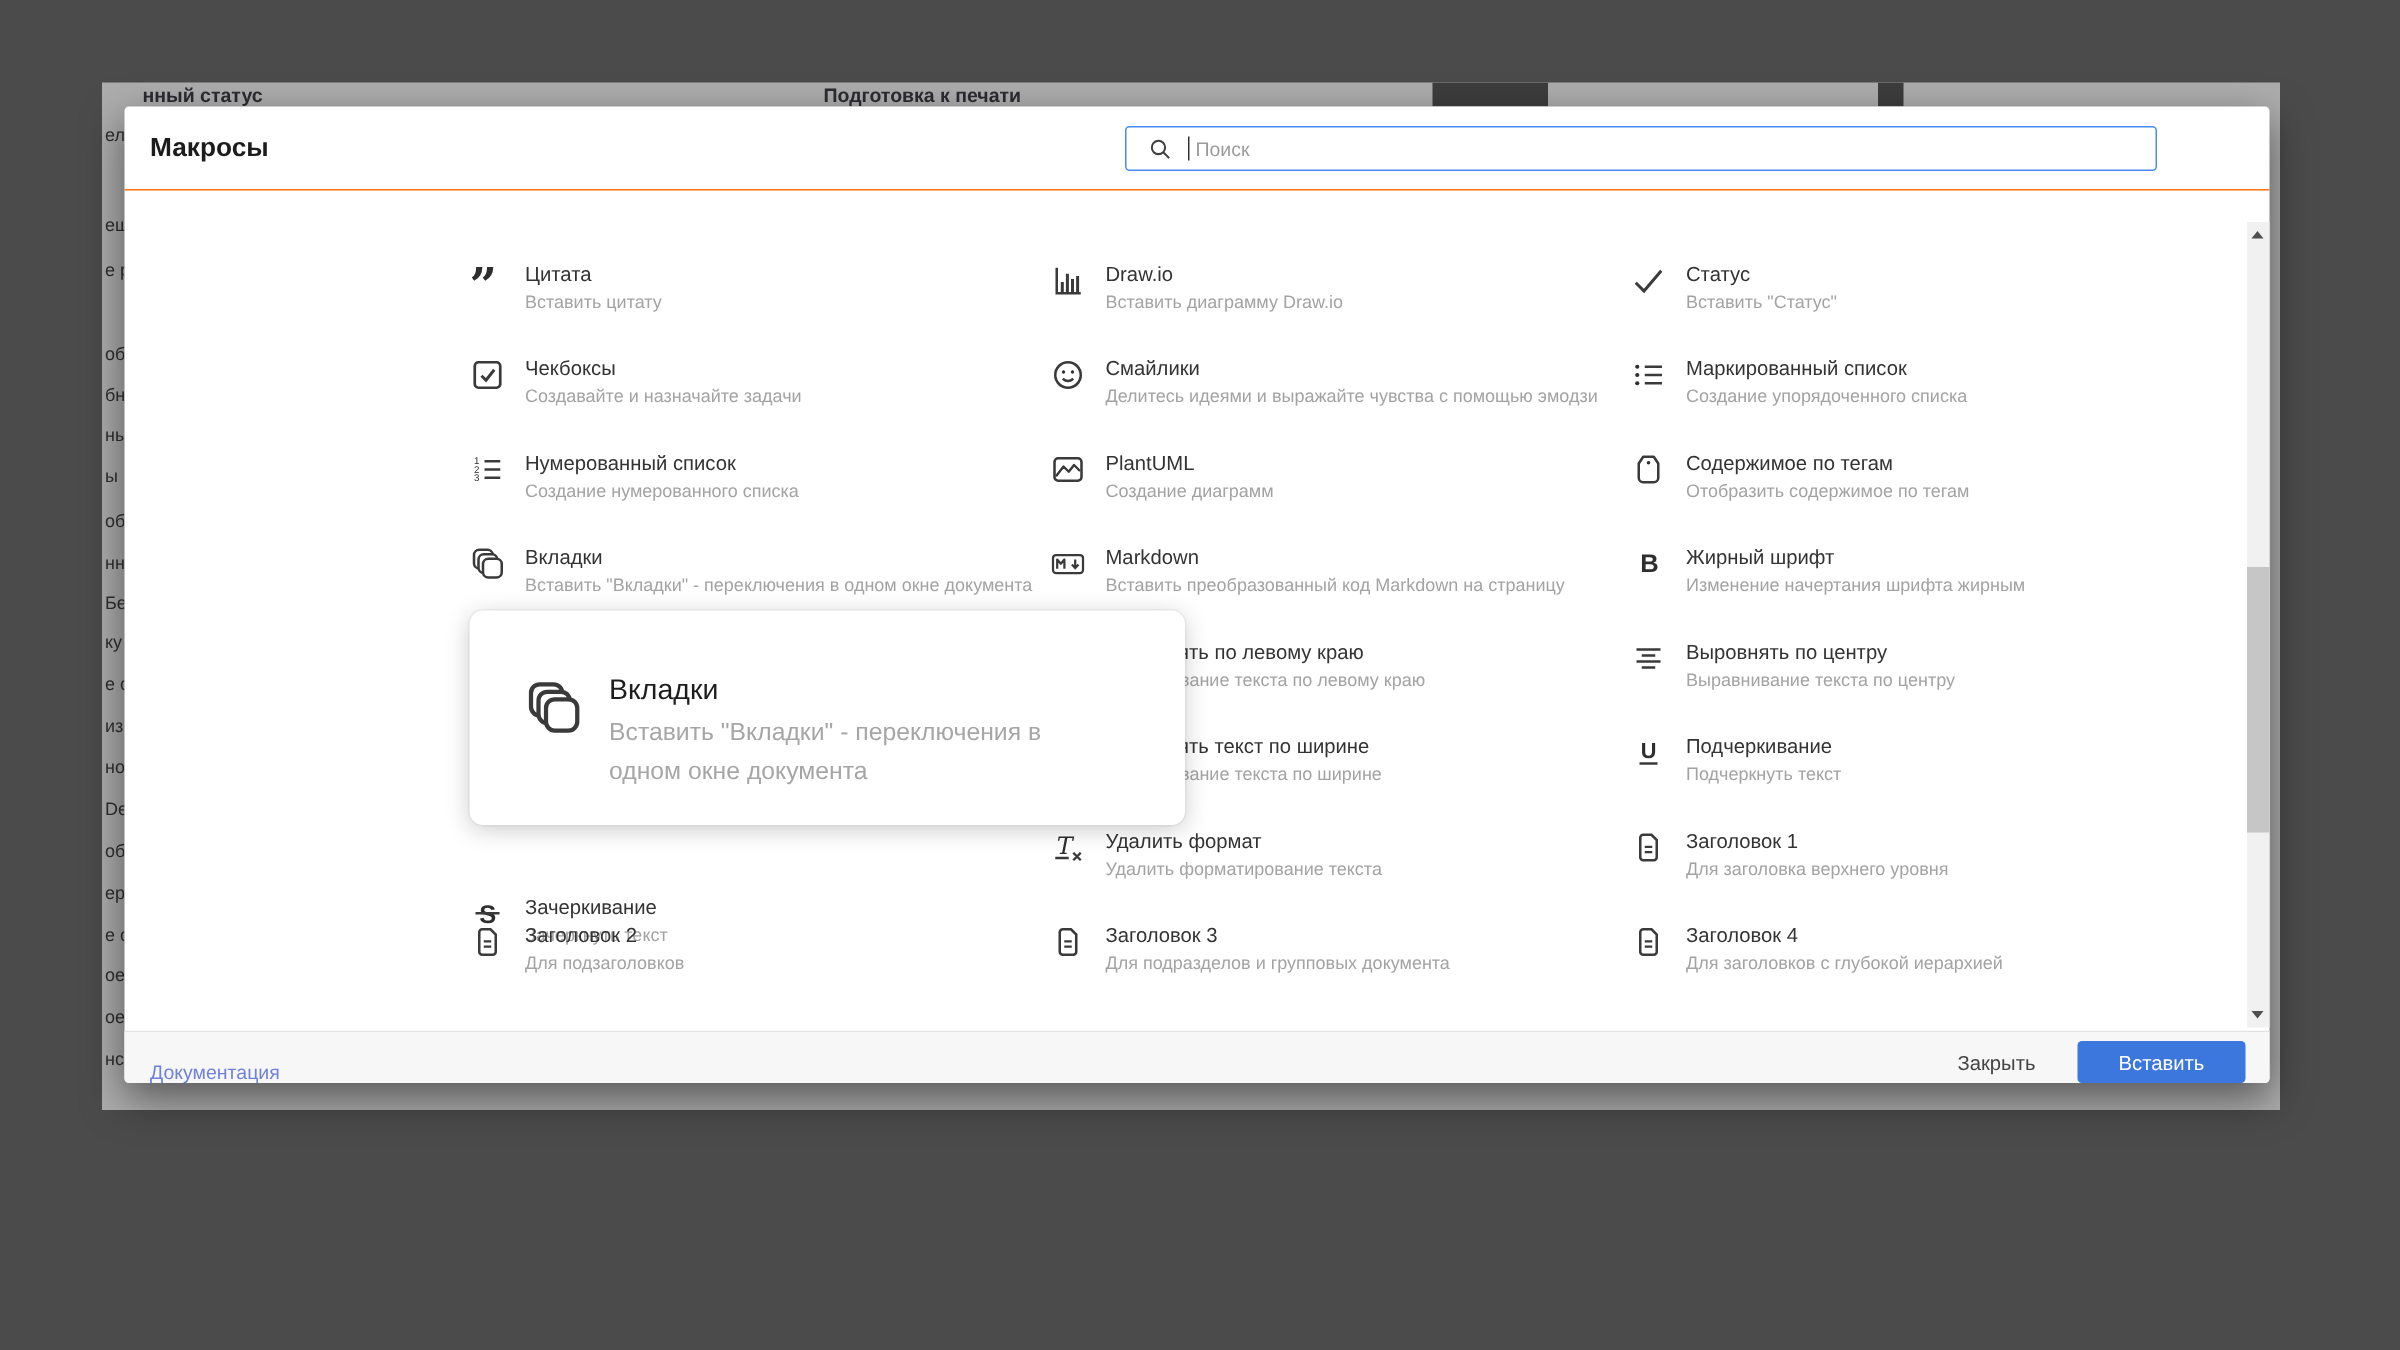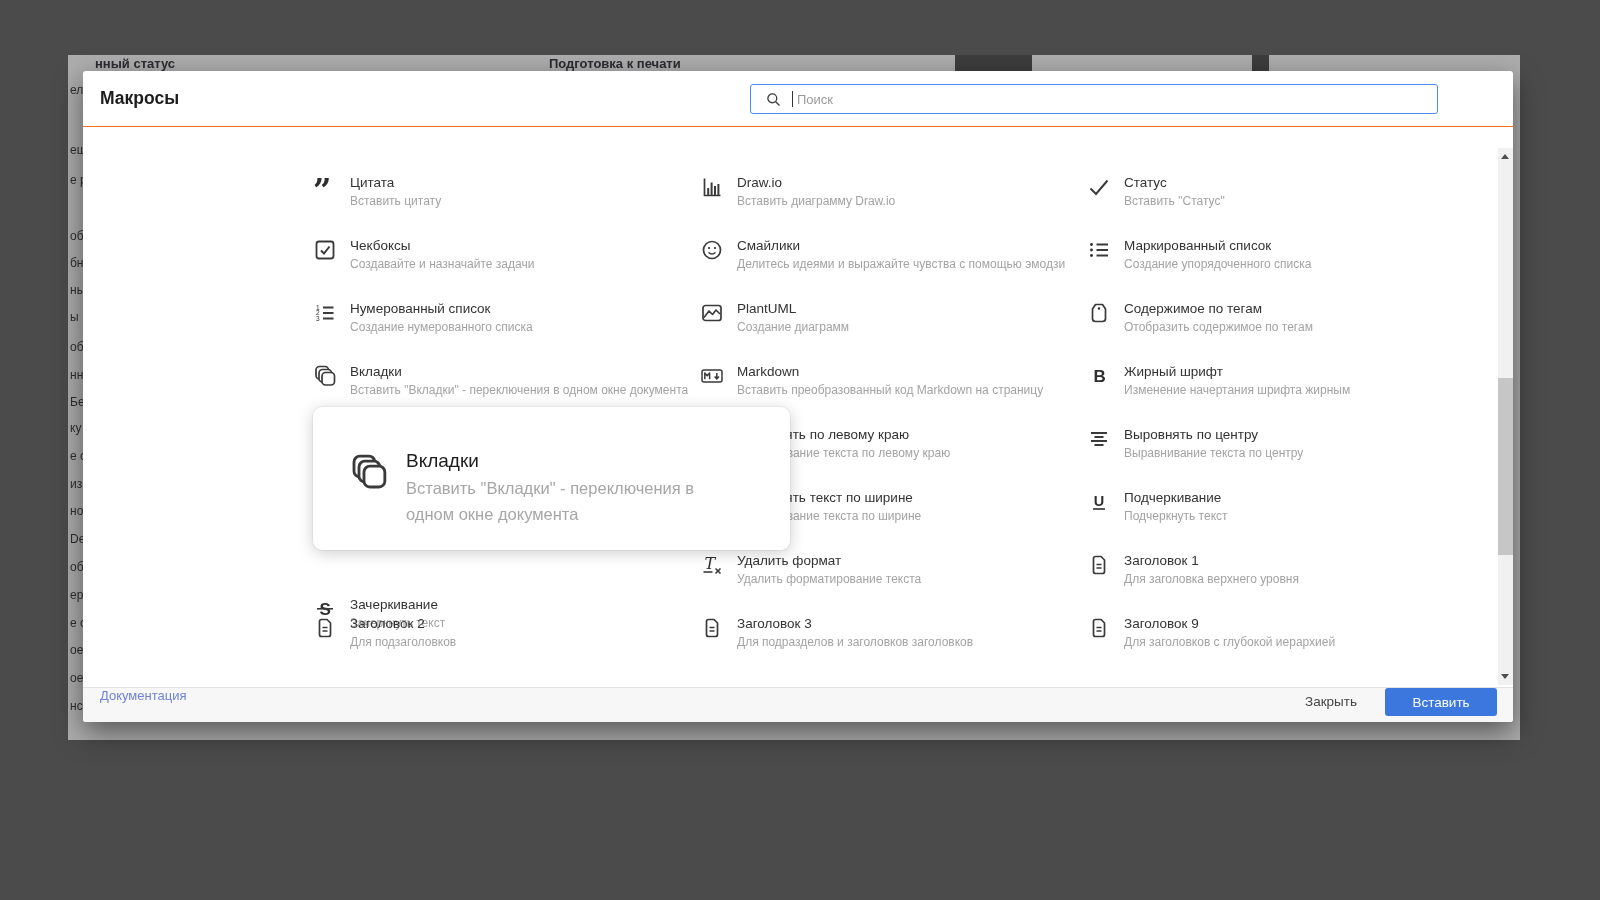--- a/index.html
+++ b/index.html
@@ -66,21 +66,21 @@
   .scroll-track{position:absolute;left:1415px;top:77px;width:15px;height:537px;background:#f1f1f1;z-index:2;}
   .scroll-arrow{position:absolute;left:3px;width:0;height:0;border-left:4.5px solid transparent;border-right:4.5px solid transparent;}
   .scroll-arrow.up{top:6px;border-bottom:5px solid #4f4f4f;}
   .scroll-arrow.down{bottom:6px;border-top:5px solid #4f4f4f;}
   .scroll-thumb{position:absolute;left:0;top:230px;width:15px;height:177px;background:#c6c6c6;}
 
   
   .modal-footer{
     position:absolute;left:0;top:616px;width:100%;height:35px;box-sizing:border-box;
     background:#f7f7f7;border-top:1px solid #e2e2e2;border-radius:0 0 3px 3px;
-    display:flex;align-items:flex-start;padding:0 16px 0 17px;
+    display:flex;align-items:flex-end;padding:0 16px 0 17px;
   }
   .doc-link{font-size:13px;color:#6e82d9;cursor:pointer;text-decoration:none;}
   .footer-spacer{flex:1;}
   .close-button{font-size:13.5px;color:#454545;background:none;border:none;cursor:pointer;padding:6px 10px;font-family:"Liberation Sans",sans-serif;}
   .insert-button{
     width:112px;height:28px;margin-left:18px;border:none;border-radius:3px;cursor:pointer;
     background:#3b77dc;color:#ffffff;font-size:13.5px;font-family:"Liberation Sans",sans-serif;
   }
 </style>
 </head>
@@ -285,21 +285,21 @@
     </span>
   </div>
 
   <div class="macro-item" style="grid-area: 8 / 2;">
     <span class="macro-icon"><svg viewBox="0 0 24 24" width="24" height="24">
             <path d="M6.5 5.5 A2 2 0 0 1 8.5 3.5 H14 L17.5 7 V18.5 A2 2 0 0 1 15.5 20.5 H8.5 A2 2 0 0 1 6.5 18.5 Z" fill="none" stroke="#3a3a3a" stroke-width="1.7"></path>
             <path d="M9.5 11.5 H14.5 M9.5 15 H14.5" fill="none" stroke="#3a3a3a" stroke-width="1.5"></path>
           </svg></span>
     <span class="macro-texts">
       <span class="macro-title">Заголовок 3</span>
-      <span class="macro-desc">Для подразделов и заголовков заголовков</span>
+      <span class="macro-desc">Для подразделов и групповых документа</span>
     </span>
   </div>
 
   <div class="macro-item" style="grid-area: 1 / 3;">
     <span class="macro-icon"><svg viewBox="0 0 24 24" width="24" height="24">
             <path d="M3.5 13.5 L9 19 L20.5 5.5" fill="none" stroke="#3a3a3a" stroke-width="2"></path>
           </svg></span>
     <span class="macro-texts">
       <span class="macro-title">Статус</span>
       <span class="macro-desc">Вставить "Статус"</span>
@@ -371,21 +371,21 @@
       <span class="macro-desc">Для заголовка верхнего уровня</span>
     </span>
   </div>
 
   <div class="macro-item" style="grid-area: 8 / 3;">
     <span class="macro-icon"><svg viewBox="0 0 24 24" width="24" height="24">
             <path d="M6.5 5.5 A2 2 0 0 1 8.5 3.5 H14 L17.5 7 V18.5 A2 2 0 0 1 15.5 20.5 H8.5 A2 2 0 0 1 6.5 18.5 Z" fill="none" stroke="#3a3a3a" stroke-width="1.7"></path>
             <path d="M9.5 11.5 H14.5 M9.5 15 H14.5" fill="none" stroke="#3a3a3a" stroke-width="1.5"></path>
           </svg></span>
     <span class="macro-texts">
-      <span class="macro-title">Заголовок 9</span>
+      <span class="macro-title">Заголовок 4</span>
       <span class="macro-desc">Для заголовков с глубокой иерархией</span>
     </span>
   </div>
 </div>
 
   <div class="macro-tooltip">
     <span class="tooltip-icon"><svg viewBox="0 0 24 24" width="24" height="24">
           <rect x="3" y="2.5" width="12.5" height="12.5" rx="3.5" fill="none" stroke="#3a3a3a" stroke-width="1.7"></rect>
           <rect x="6" y="5.5" width="12.5" height="12.5" rx="3.5" fill="#fff" stroke="#3a3a3a" stroke-width="1.7"></rect>
           <rect x="9" y="8.5" width="12.5" height="12.5" rx="3.5" fill="#fff" stroke="#3a3a3a" stroke-width="1.7"></rect>

